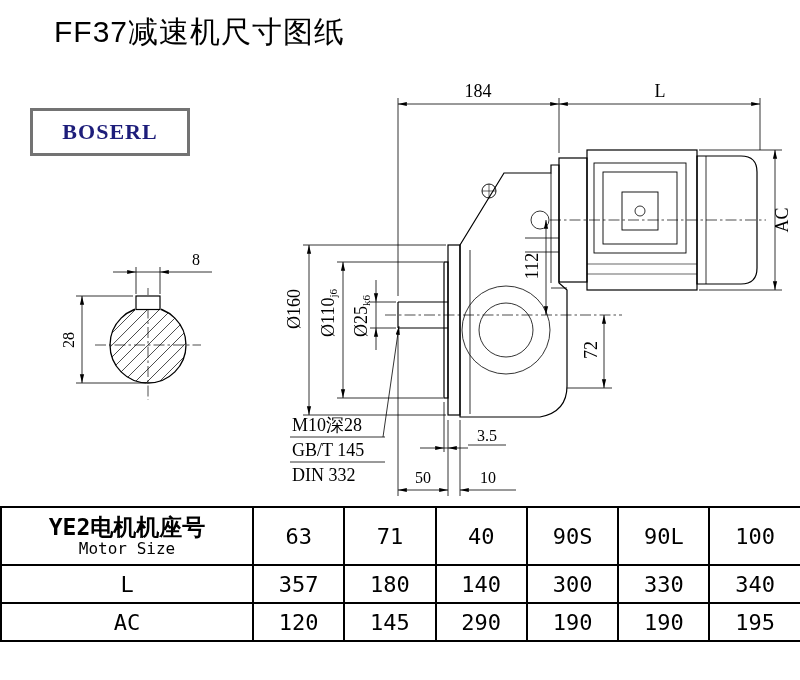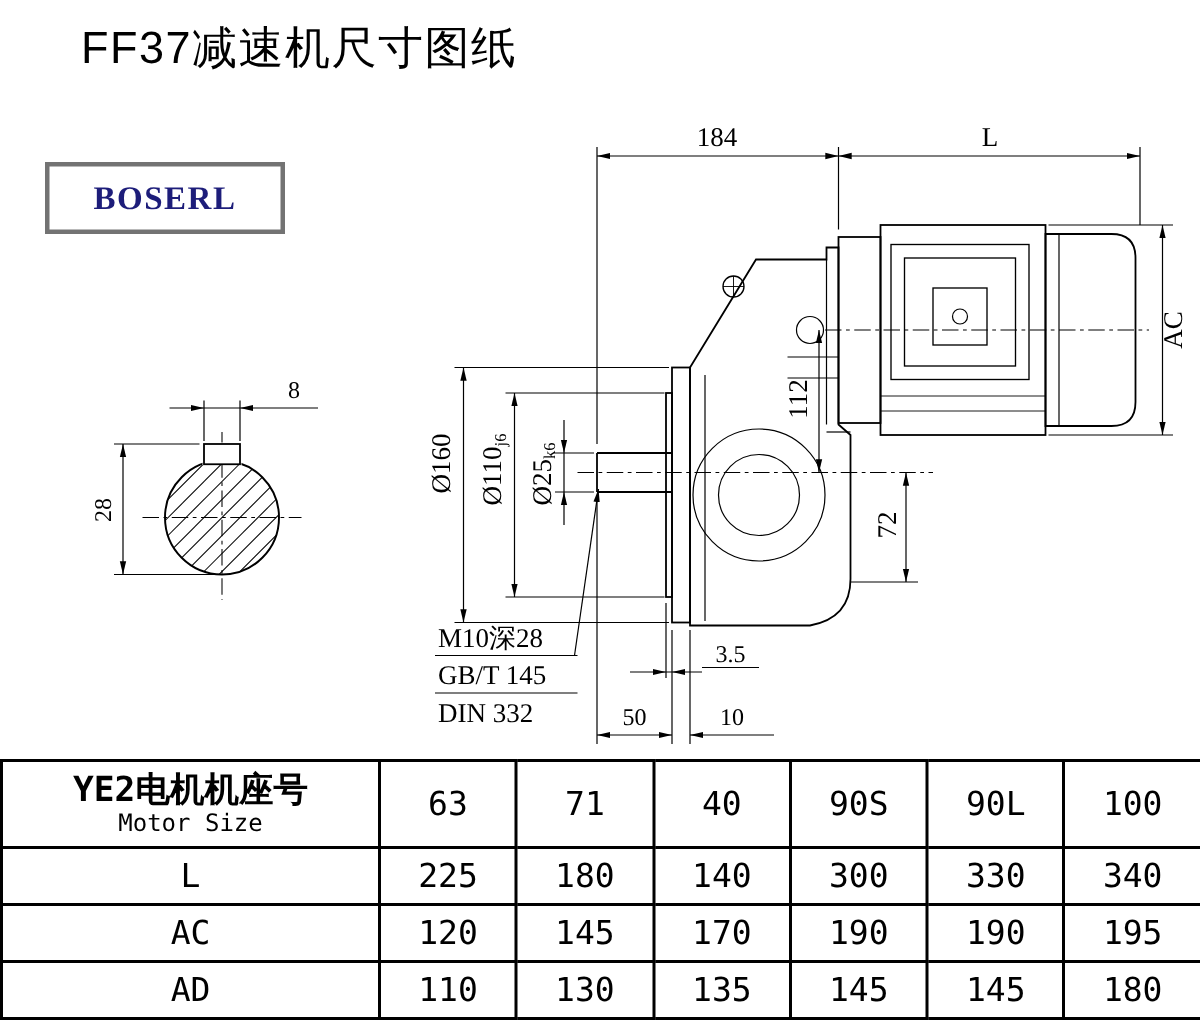--- a/index.html
+++ b/index.html
@@ -215,40 +215,31 @@
       </td>
       <td>63</td>
       <td>71</td>
       <td>40</td>
       <td>90S</td>
       <td>90L</td>
       <td>100</td>
     </tr>
     <tr>
       <td>L</td>
-      <td>225</td>
+      <td>357</td>
       <td>180</td>
       <td>140</td>
       <td>300</td>
       <td>330</td>
       <td>340</td>
     </tr>
     <tr>
       <td>AC</td>
       <td>120</td>
       <td>145</td>
-      <td>170</td>
+      <td>290</td>
       <td>190</td>
       <td>190</td>
       <td>195</td>
     </tr>
-    <tr>
-      <td>AD</td>
-      <td>110</td>
-      <td>130</td>
-      <td>135</td>
-      <td>145</td>
-      <td>145</td>
-      <td>180</td>
-    </tr>
   </tbody>
     </table>
 </div>
 
 </body></html>

